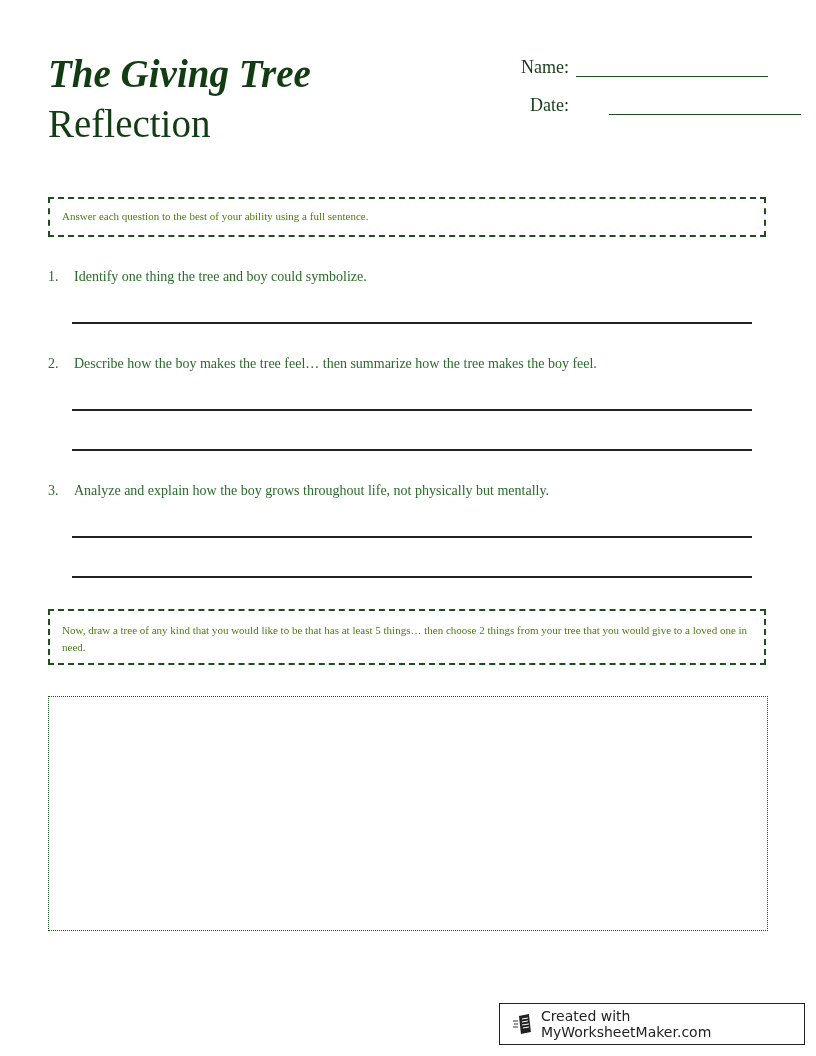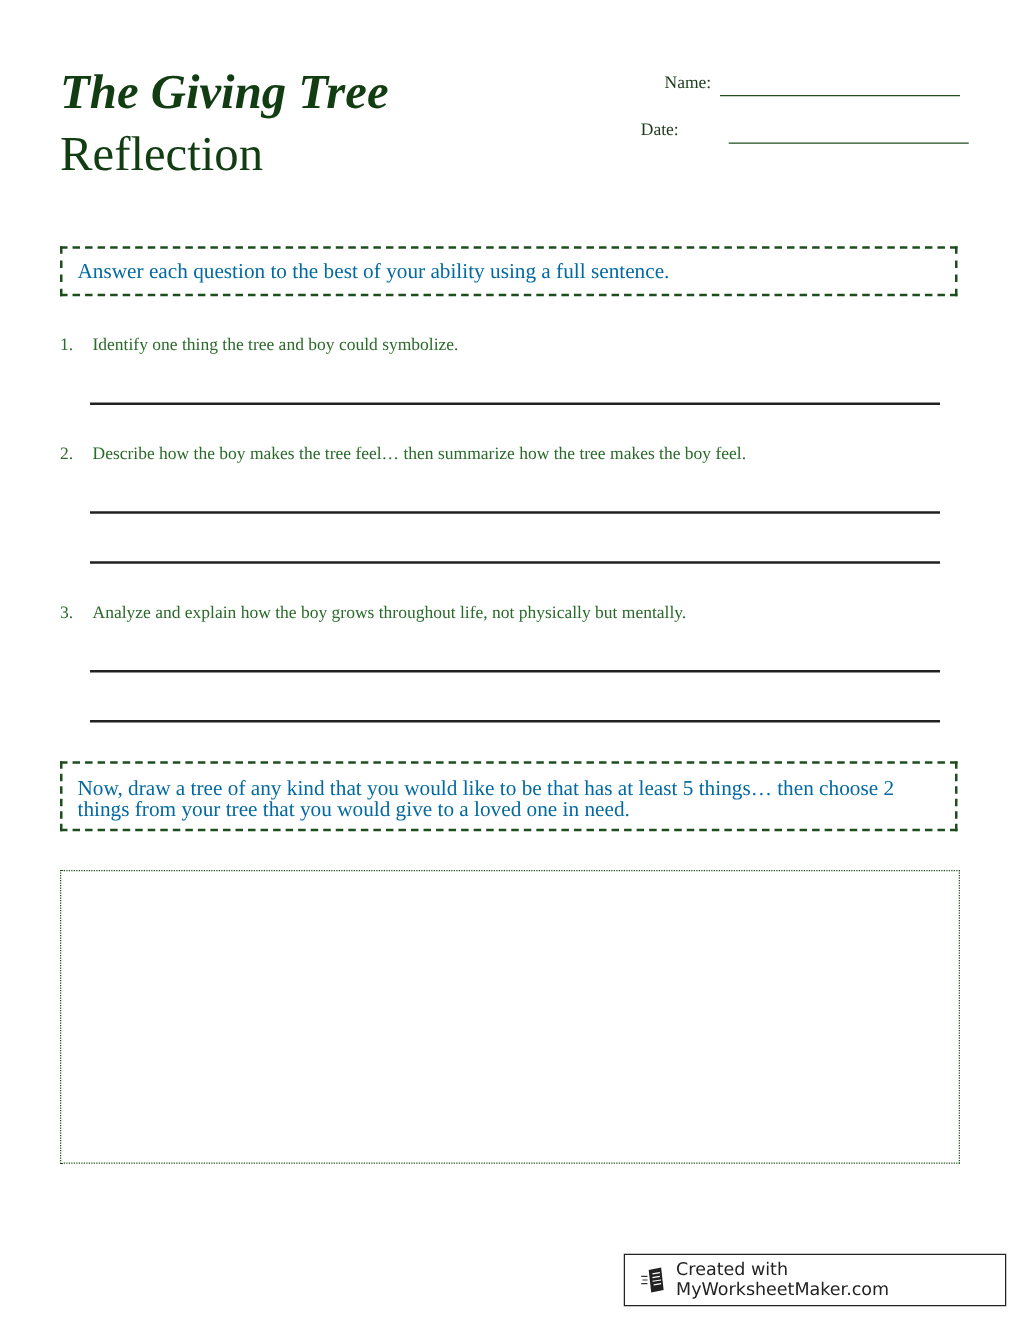--- a/index.html
+++ b/index.html
@@ -1,45 +1,45 @@
 <!DOCTYPE html>
 <html><head>
 <meta charset="utf-8">
 <style>
   html, body { margin:0; padding:0; background:#ffffff; }
   body { width:816px; height:1056px; position:relative; overflow:hidden;
          font-family:"Liberation Serif", serif; color:#1e4d1e; }
   .title-1 { position:absolute; left:48px; top:52px; font-size:39px; font-style:italic; color:#123d12; line-height:44px;font-weight:bold; }
   .title-2 { position:absolute; left:48px; top:102px; font-size:39px; color:#123d12; line-height:44px;text-align:center; }
   .field { position:absolute; display:flex; align-items:flex-end; }
-  .field-label { font-size:14px; color:#1a3a1a; width:60px; text-align:right; margin-right:7px; line-height:20px; }
+  .field-label { font-size:18px; color:#1a3a1a; width:60px; text-align:right; margin-right:7px; line-height:20px; }
   .field-line { width:192px; border-bottom:1.3px solid #1e4d1e; height:20px; }
   .instr { position:absolute; left:48px; width:718px; border:2px dashed #1e4d1e; box-sizing:border-box;
-           font-size:17px; color:#0369a1; padding:0 12px; line-height:17px; }
+           font-size:11px; color:#4d7c0f; padding:0 12px; line-height:17px; }
   .q { position:absolute; left:48px; font-size:14px; color:#2a6a2a; display:flex; }
   .q-num { width:26px; }
   .aline { position:absolute; left:72px; width:680px; height:0; border-top:2px solid #222; }
   .drawbox { position:absolute; left:48px; top:696px; width:720px; height:235px; box-sizing:border-box;
              border:1px dotted #1e4d1e; }
   .badge { position:absolute; left:499px; top:1003px; width:306px; height:42px; box-sizing:border-box;
            border:1px solid #222; display:flex; align-items:center; padding-left:12px;
            font-family:"DejaVu Sans", sans-serif; font-size:14px; color:#222; }
   .badge svg { margin-right:7px; }
 </style>
 </head>
 <body>
 
 <div class="title-1">The Giving Tree</div>
 <div class="title-2">Reflection</div>
 
 <div class="field" style="left:509px; top:56px;">
   <span class="field-label">Name:</span>
   <span class="field-line"></span>
 </div>
-<div class="field" style="left:483px; top:94px;gap:33px;">
+<div class="field" style="left:509px; top:94px;gap:33px;">
   <span class="field-label">Date:</span>
   <span class="field-line"></span>
 </div>
 
 <div class="instr" style="top:197px; height:40px; padding-top:9px;">
   <span>Answer each question to the best of your ability using a full sentence.</span>
 </div>
 
 <div class="q" style="top:269px;">
   <span class="q-num">1.</span>

